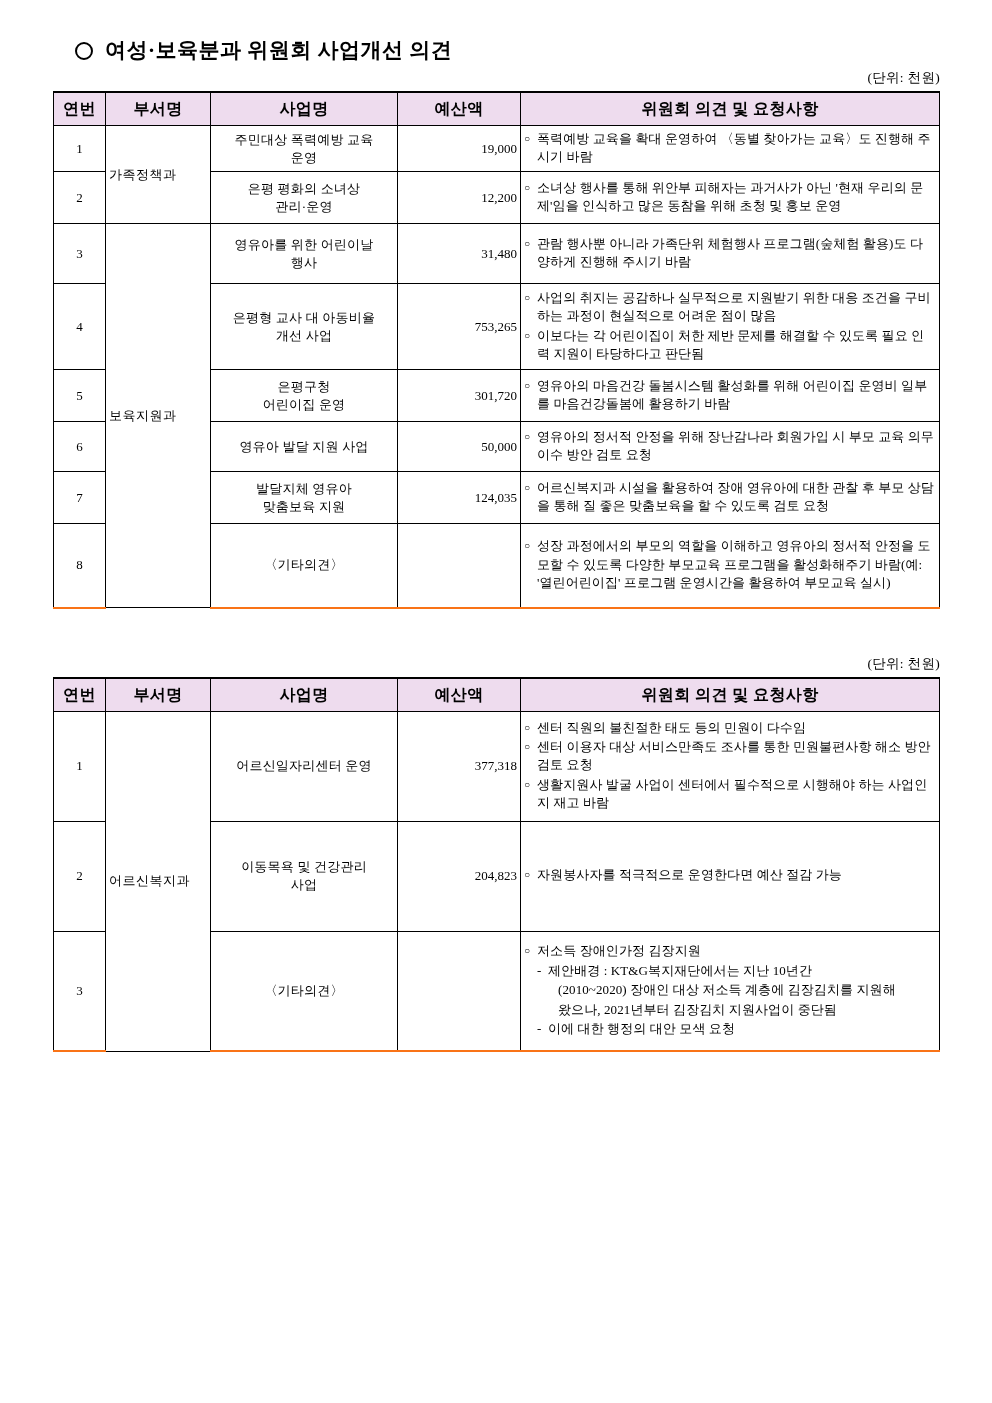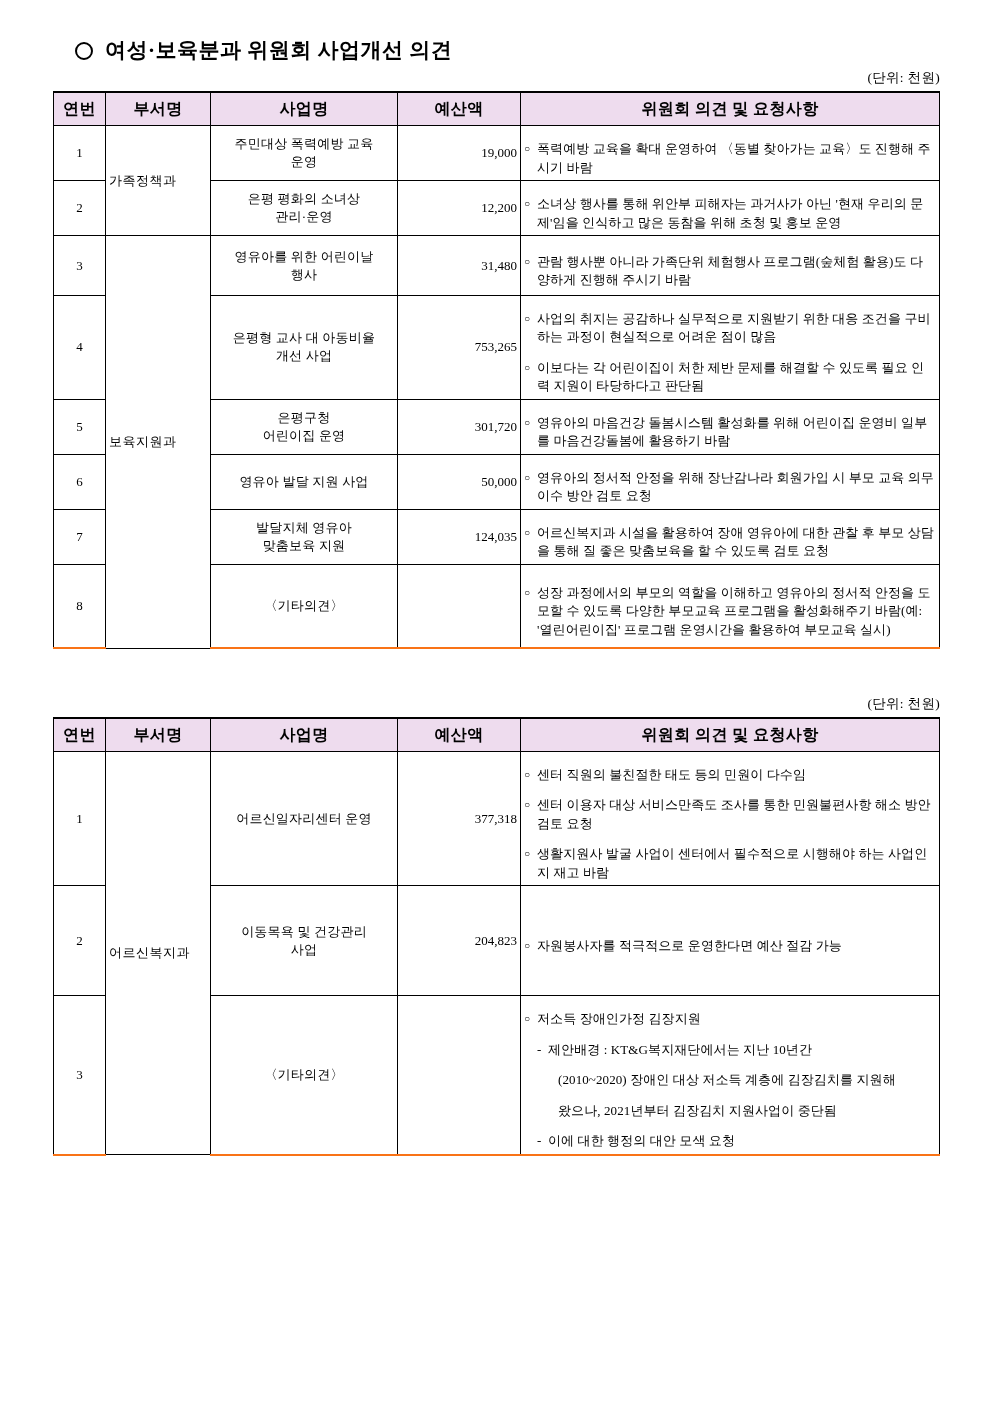--- a/index.html
+++ b/index.html
@@ -124,21 +124,21 @@
   }
 
   ul.opinion-list {
     list-style: none;
     margin: 0;
     padding: 0;
   }
   ul.opinion-list > li {
     position: relative;
     padding-left: 13px;
-    margin: 12px 0 1px 0;
+    margin: 0 0 1px 0;
     font-size: 13px;
     line-height: 1.42;
     text-indent: 0;
   }
   ul.opinion-list > li::before {
     content: "\25CB";
     position: absolute;
     left: 0;
     top: 0;
     font-size: 10px;

